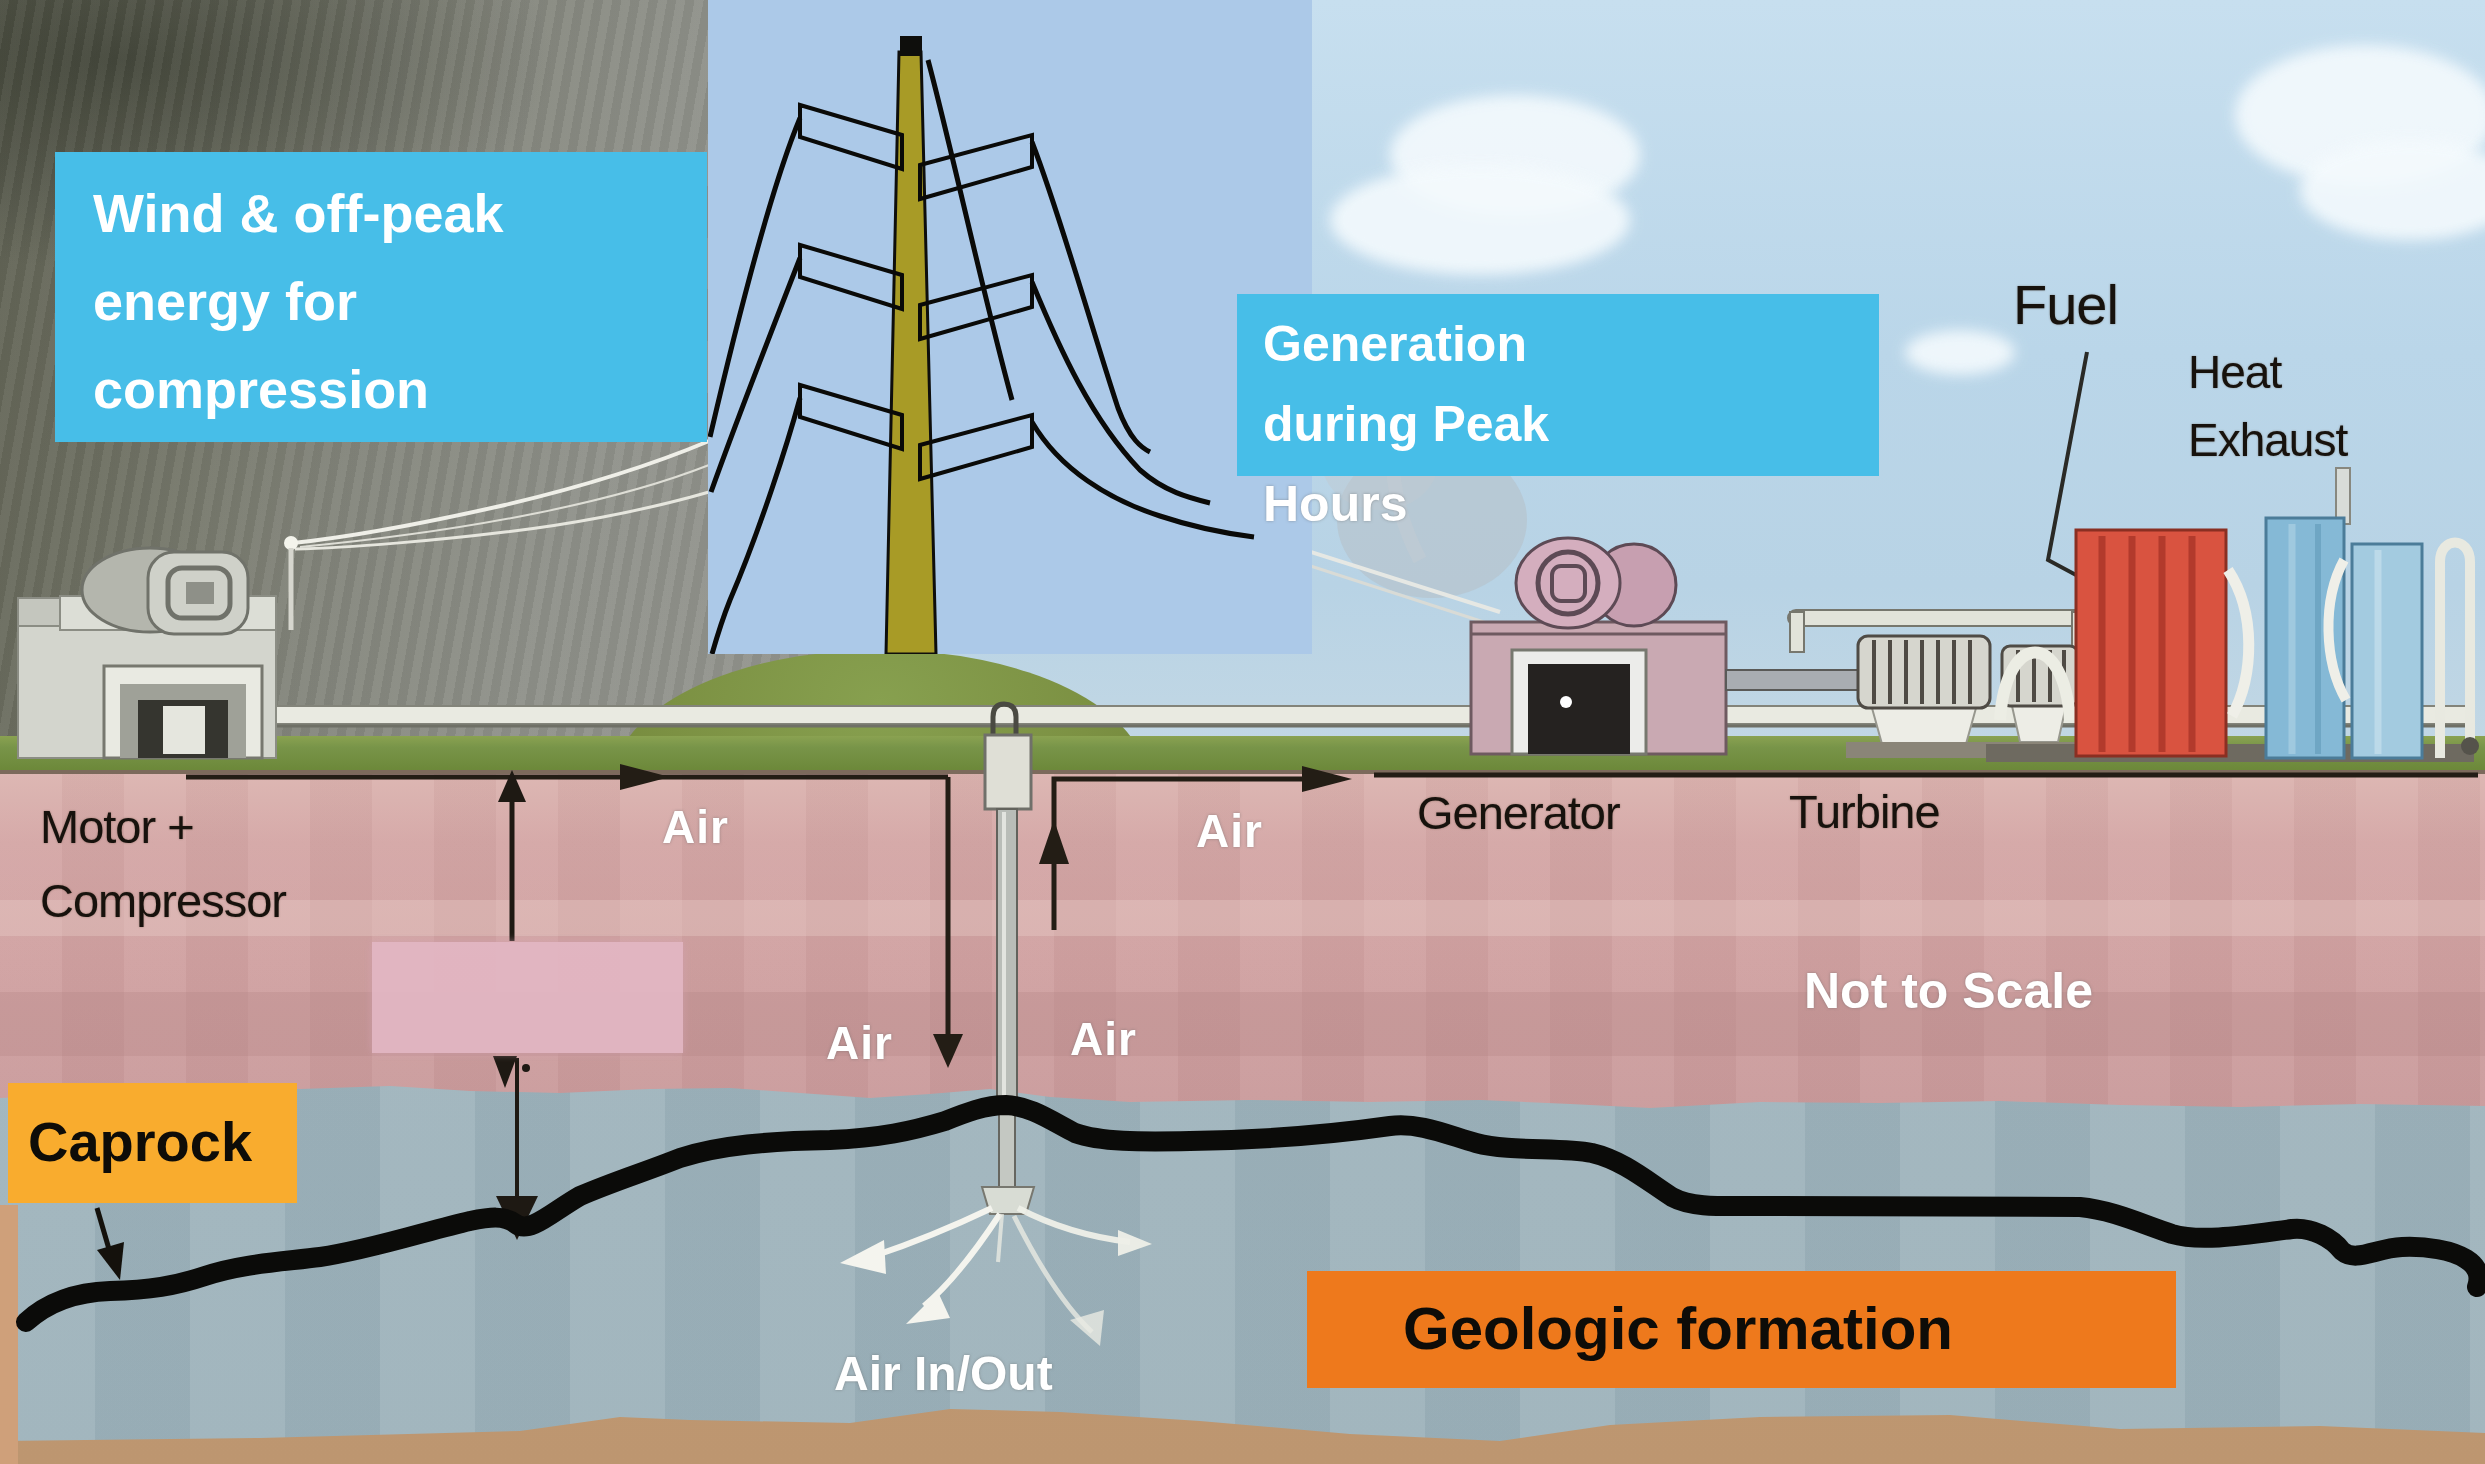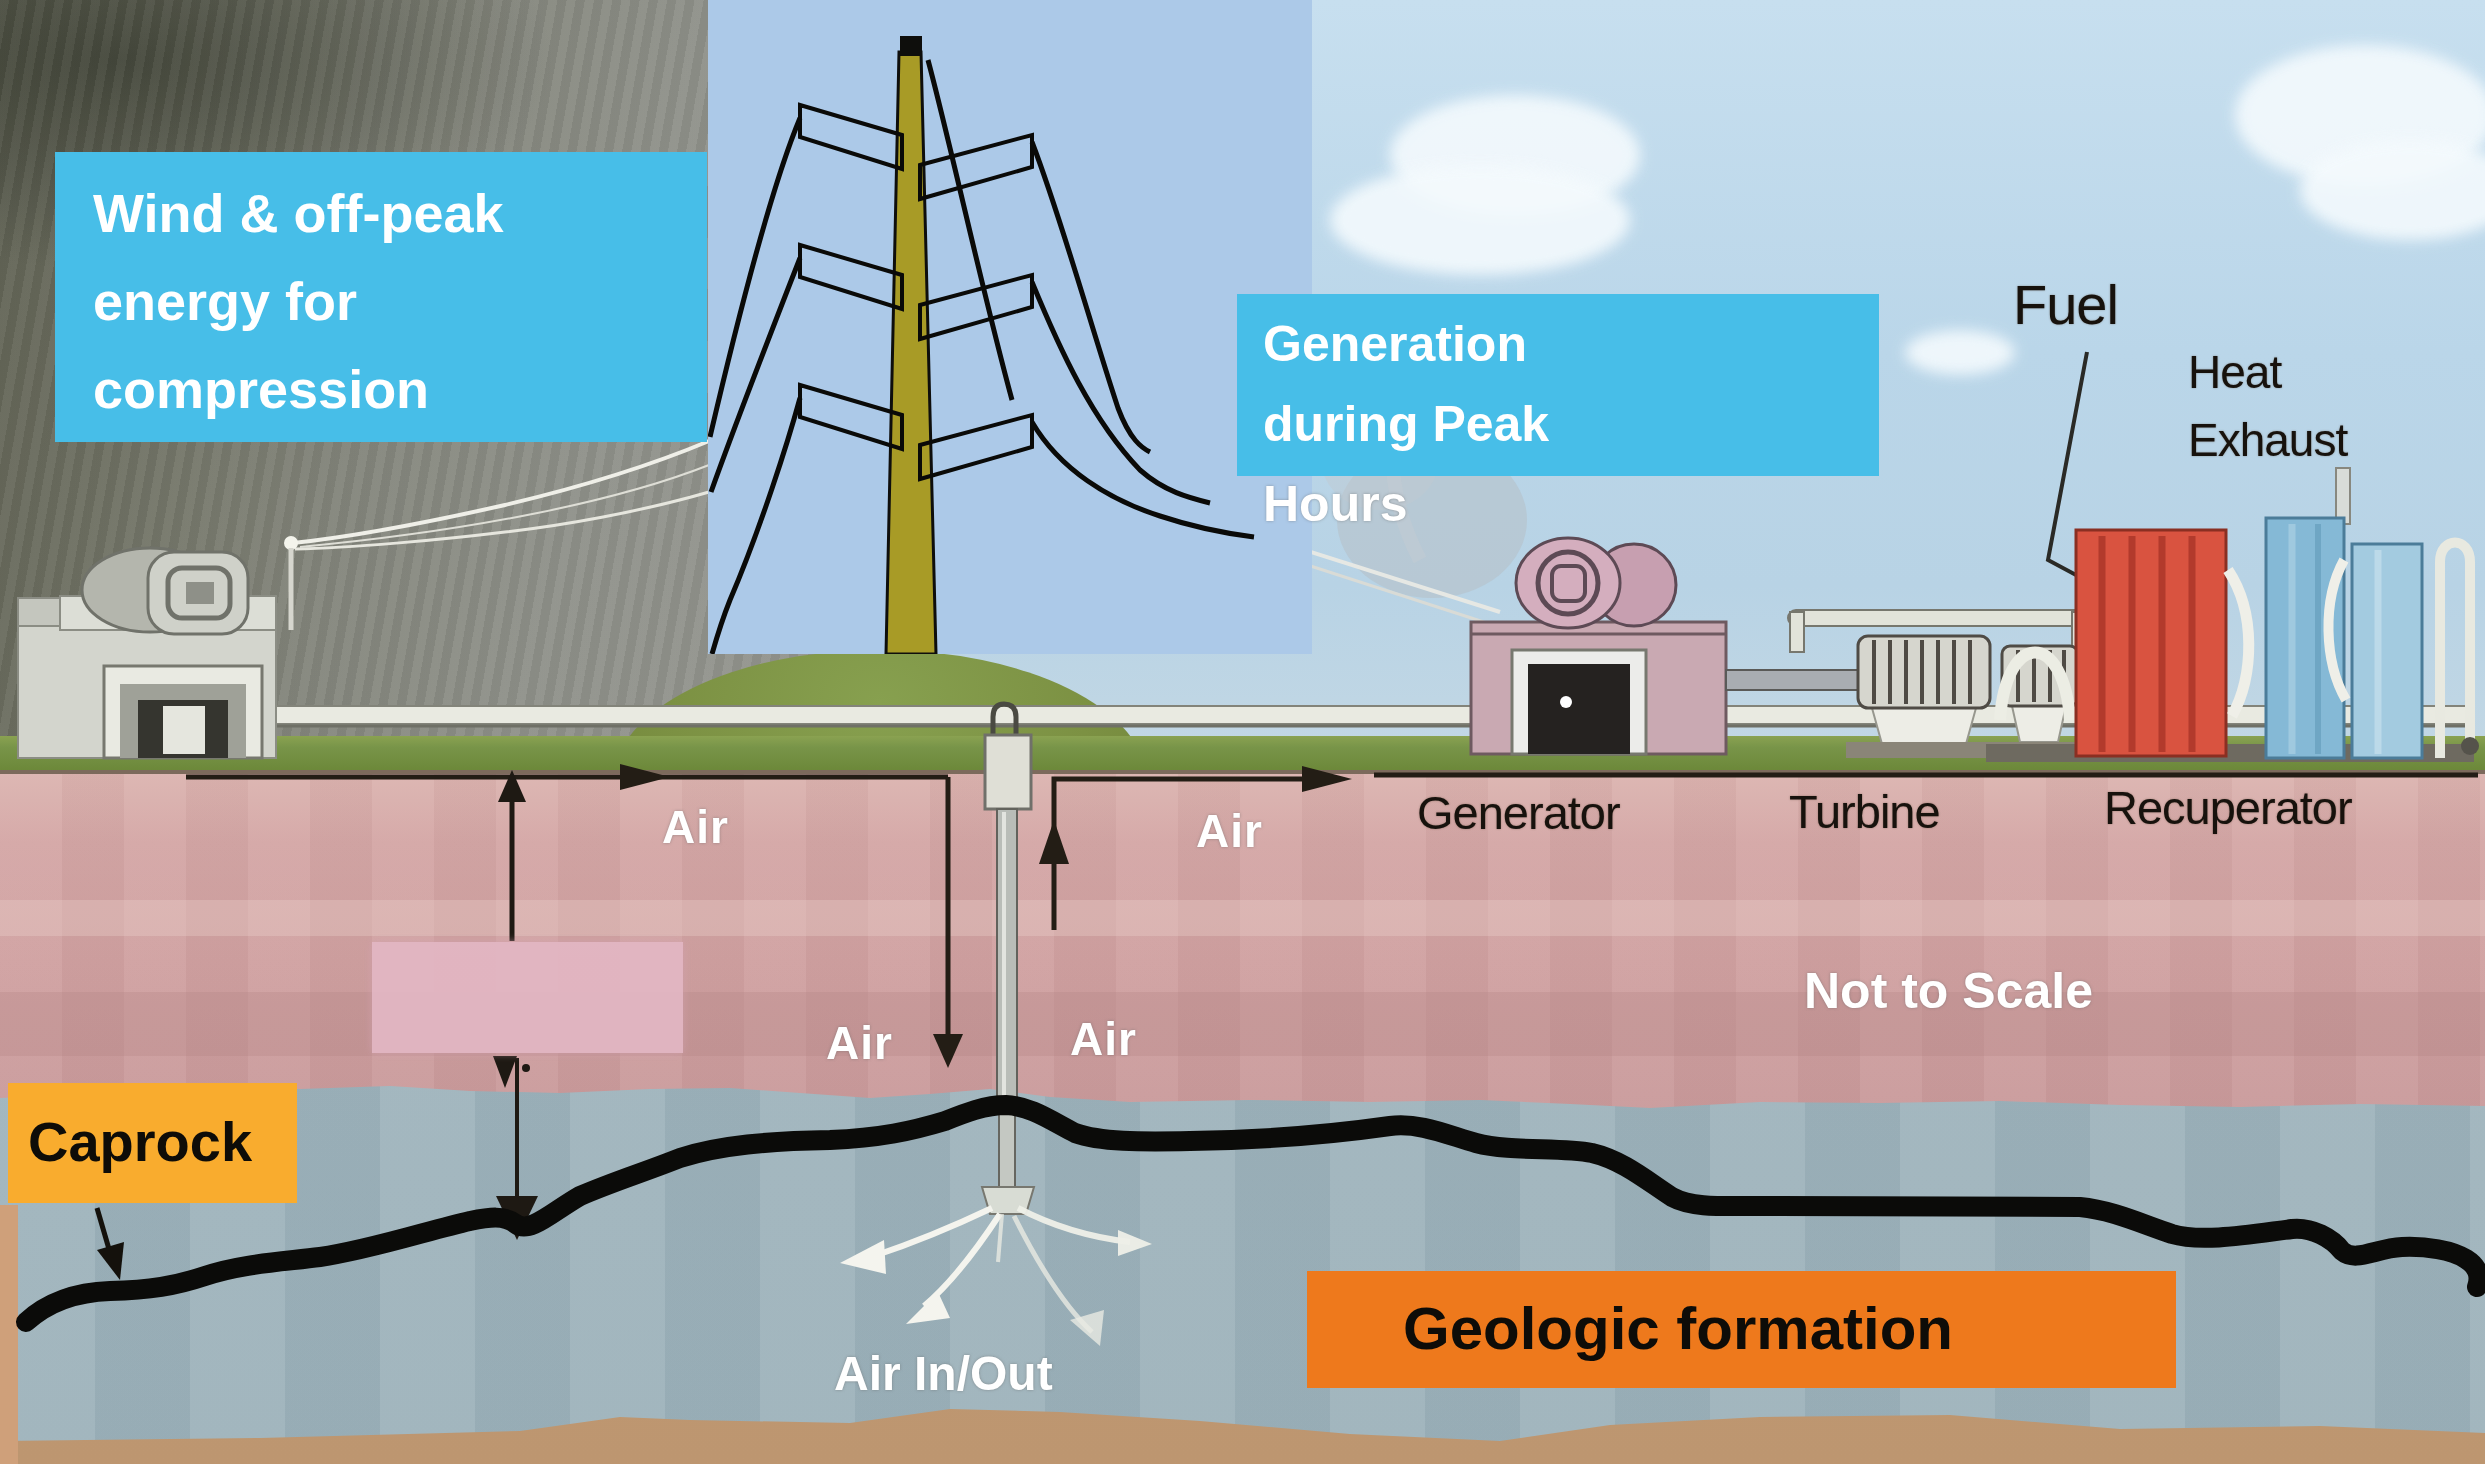--- a/index.html
+++ b/index.html
@@ -300,29 +300,32 @@
     </div>
   </div>
 
   <div id="fuel-label" class="lbl blacktxt">Fuel</div>
 
   <div id="heat-label" class="lbl blacktxt">
     <div>Heat</div>
     <div>Exhaust</div>
   </div>
 
+  <div id="motor-label" class="lbl blacktxt">
+    <div>Motor +</div>
+    <div>Compressor</div>
+  </div>
 
   <div id="air-1" class="lbl whitetxt air">Air</div>
   <div id="air-2" class="lbl whitetxt air">Air</div>
   <div id="air-3" class="lbl whitetxt air">Air</div>
   <div id="air-4" class="lbl whitetxt air">Air</div>
 
   <div id="generator-label" class="lbl blacktxt">Generator</div>
   <div id="turbine-label" class="lbl blacktxt">Turbine</div>
-  <div id="recuperator-label" class="lbl blacktxt">Recuperator</div>
 
   <div id="nts-label" class="lbl whitetxt">Not to Scale</div>
 
   <div id="caprock-box" class="lbl">Caprock</div>
   <div id="geologic-box" class="lbl">Geologic formation</div>
 
   <div id="airinout-label" class="lbl whitetxt">Air In/Out</div>
 </div>
 
 </body></html>

